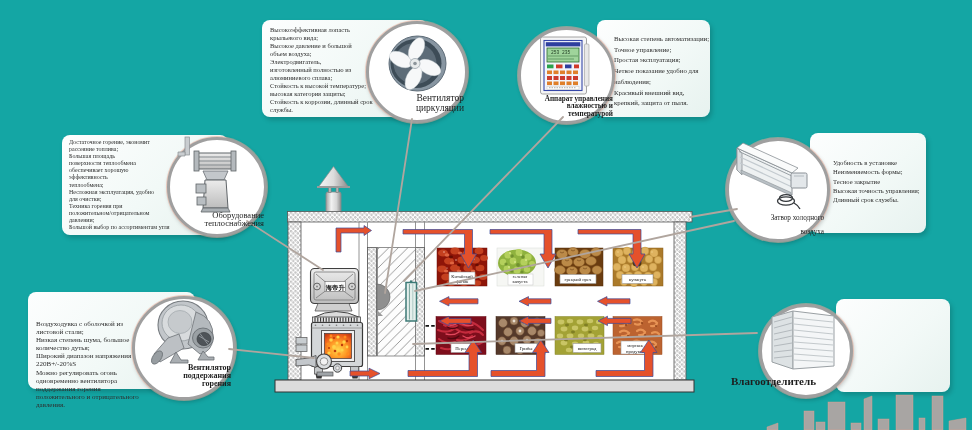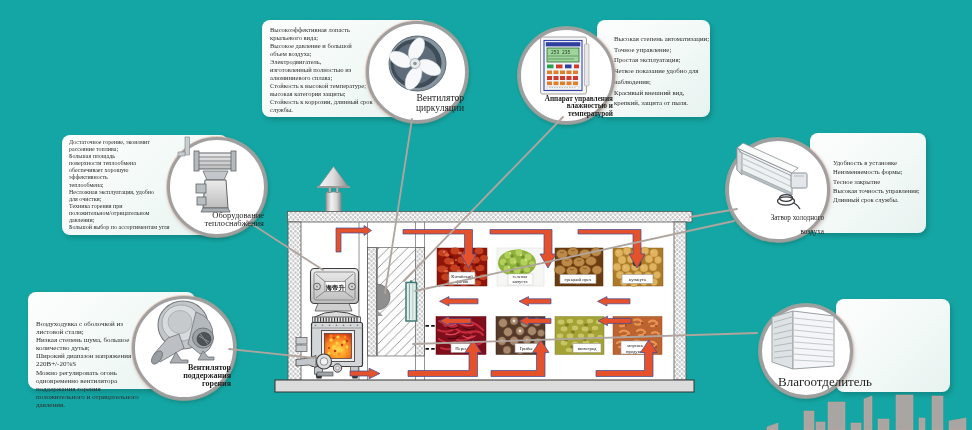--- a/index.html
+++ b/index.html
@@ -676,15 +676,15 @@
         <line x1="774" y1="358" x2="792" y2="356"></line>
       </g>
     </g>
   </svg>
 
   <div class="clab" style="left:364px;top:92.5px;width:100px;font-size:9.5px;line-height:10.5px;">Вентилятор<br>циркуляции</div>
   <div class="clab" style="left:164px;top:210.5px;width:100px;font-size:8.5px;line-height:8.8px;">Оборудование<br>теплоснабжения</div>
   <div class="clab" style="left:513px;top:95.5px;width:100px;font-size:7.2px;line-height:7.5px;font-weight:bold;">Аппарат управления<br>влажностью и<br>температурой</div>
   <div class="clab" style="left:131px;top:363.5px;width:100px;font-size:8px;line-height:8.1px;font-weight:bold;">Вентилятор<br>поддержания<br>горения</div>
   <div class="clab" style="left:724px;top:211px;width:100px;font-size:7.2px;line-height:14px;">Затвор холодного<br>воздуха</div>
-  <div class="clab" style="left:772px;top:374.5px;width:100px;font-size:13px;font-weight:normal;">Влагоотделитель</div>
+  <div class="clab" style="left:716px;top:374.5px;width:100px;font-size:11px;font-weight:bold;">Влагоотделитель</div>
 
 </div>
 
 </body></html>

